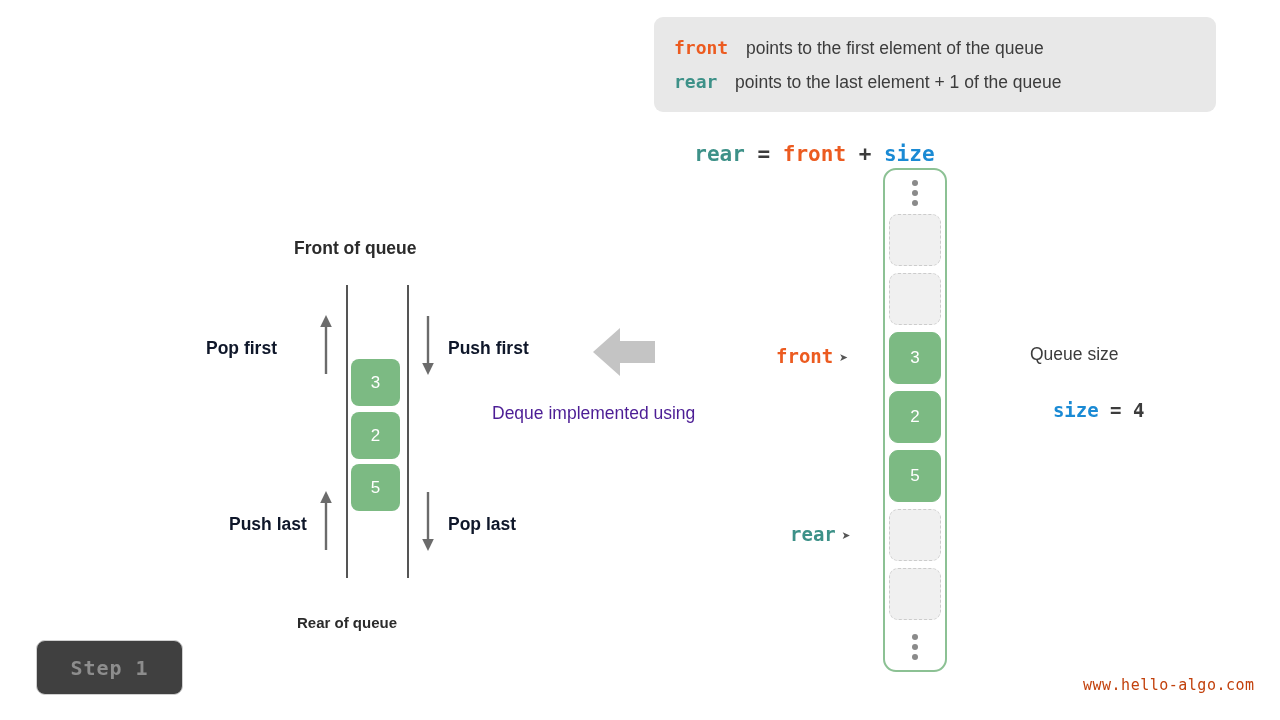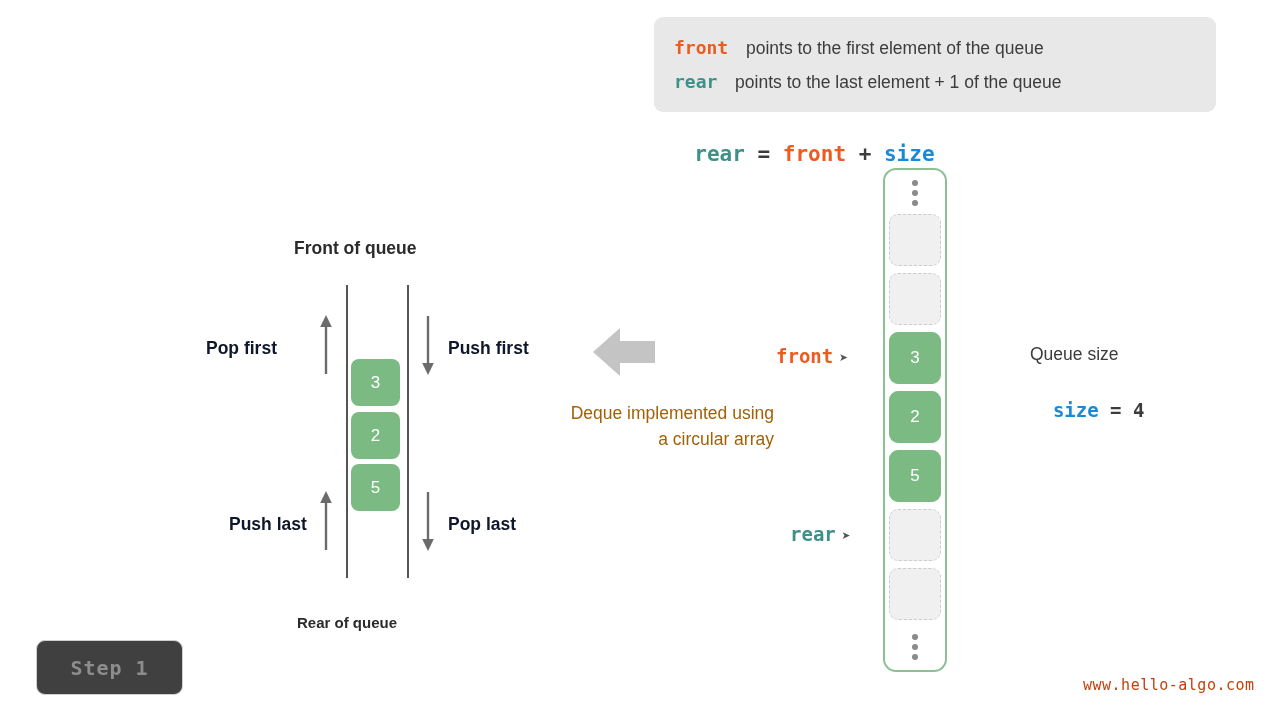--- a/index.html
+++ b/index.html
@@ -64,22 +64,22 @@
     background:#7cba83;border-radius:8px;
     color:#ffffff;font-size:17px;
     display:flex;align-items:center;justify-content:center;
   }
 
   
   #big-arrow{left:593px;top:325px;}
 
   
   #deque-caption{
-    left:492px;top:400px;width:282px;text-align:right;
-    font-size:17.5px;color:#a16207;line-height:26px;
+    left:492px;top:400px;width:282px;text-align:left;
+    font-size:17.5px;color:#4c1d95;line-height:26px;
   }
 
   
   #array-container{
     left:883px;top:168px;width:64px;height:504px;
     border:2.2px solid #8cc194;border-radius:13px;
     box-sizing:border-box;background:#ffffff;
   }
   .arr-cell{
     position:absolute;left:889px;width:52px;height:52px;
@@ -191,21 +191,20 @@
 <div class="deque-cell" style="top:464px;">5</div>
 
 <div class="abs" id="big-arrow">
   <svg width="62" height="54" viewBox="0 0 62 54">
     <polygon points="0,27 27,3 27,16 62,16 62,38 27,38 27,51" fill="#c4c4c4"></polygon>
   </svg>
 </div>
 
 <div class="abs" id="deque-caption">
   <div>Deque implemented using</div>
-  <div>a circular array</div>
 </div>
 
 <div class="abs" id="array-container"></div>
 
 <div class="dots" style="top:180px;">
   <i></i>
     <i></i>
     <i></i>
 </div>
 

